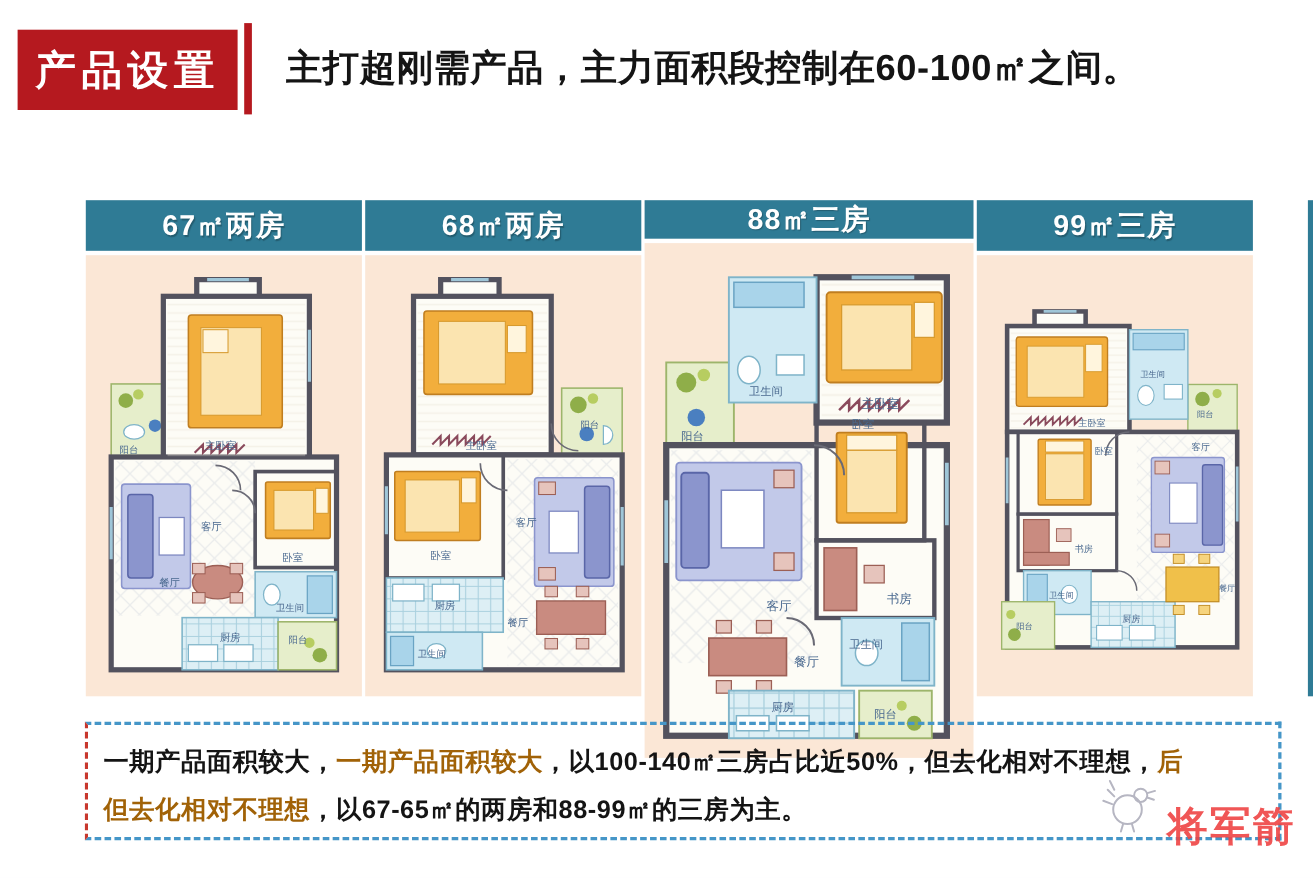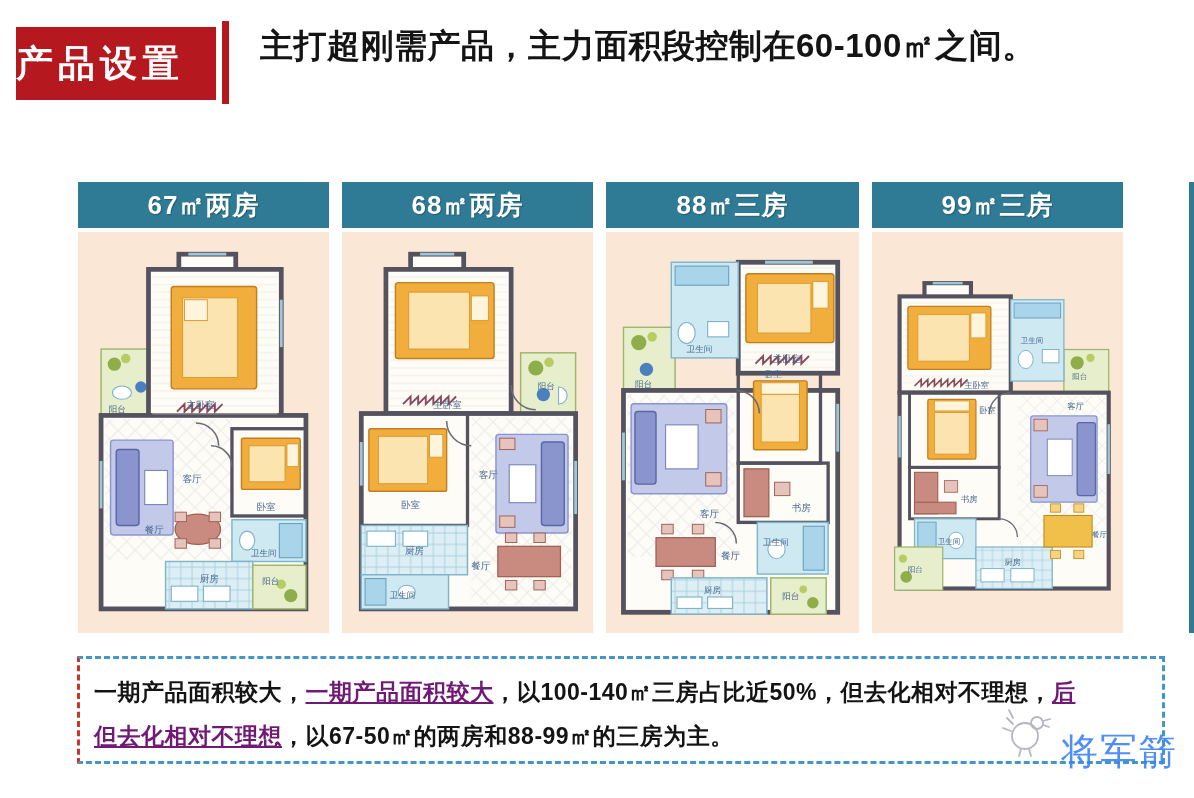--- a/index.html
+++ b/index.html
@@ -5,34 +5,34 @@
   html,body{margin:0;padding:0;}
   body{
     width:1194px;height:798px;background:#fdfdfe;overflow:hidden;
     font-family:"Liberation Sans", sans-serif;position:relative;
   }
   .slide{position:absolute;inset:0;background:#ffffff;}
 
   
   .badge{
     position:absolute;left:16px;top:27px;width:200px;height:73px;
-    background:#b5191f;color:#ffffff;display:flex;align-items:center;
+    background:#b5191f;color:#ffffff;display:flex;align-items:center;justify-content:center;
     font-size:37px;font-weight:bold;letter-spacing:5px;
   }
   .badge-sep{position:absolute;left:222px;top:21px;width:7px;height:83px;background:#b5191f;}
   .slide-title{
-    position:absolute;left:260px;top:24px;font-size:33px;font-weight:bold;color:#141414;
+    position:absolute;left:260px;top:40px;font-size:33px;font-weight:bold;color:#141414;
     letter-spacing:0.5px;white-space:nowrap;
   }
 
   
-  .panels{position:absolute;left:78px;top:182px;width:1086px;height:451px;display:flex;gap:13px;}
+  .panels{position:absolute;left:78px;top:182px;width:1086px;height:451px;display:flex;gap:3px;}
   .panel{display:flex;flex-direction:column;}
   .panel.p1,.panel.p2{width:251px;}
-  .panel.p3{width:253px;}
+  .panel.p3{width:299px;}
   .panel.p4{width:251px;}
   .panel-header{
     height:46px;background:#2f7b95;color:#ffffff;display:flex;align-items:center;justify-content:center;
     font-size:26px;font-weight:bold;letter-spacing:1px;text-shadow:1px 1px 1px rgba(0,0,0,0.25);
     margin-bottom:4px;
   }
   .panel-body{flex:1;background:#fbe7d6;padding:6px;box-sizing:border-box;}
   .plan{width:100%;height:100%;display:block;}
 
   .edge-strip{position:absolute;right:0;top:182px;width:5px;height:451px;background:#2f7b95;}
@@ -62,27 +62,27 @@
   .lbl{font-size:10px;fill:#49688f;font-family:"Liberation Sans",sans-serif;}
   .lbl.s{font-size:9px;}
 
   
   .note{
     position:absolute;left:77px;top:656px;width:1088px;height:108px;box-sizing:border-box;
     border:3px dashed #4596c8;border-left:3px dashed #c8372d;
     padding:11px 16px 0 14px;font-size:23px;font-weight:bold;color:#141414;line-height:44px;
     letter-spacing:0.5px;
   }
-  .note .red{color:#701a75;text-decoration:underline;}
+  .note .red{color:#a16207;}
 
   
   .watermark{
     position:absolute;right:16px;bottom:21px;display:flex;align-items:center;gap:6px;z-index:5;
   }
-  .watermark-text{font-size:37px;font-weight:normal;color:#3b82f6;opacity:0.9;letter-spacing:2px;margin-top:40px;}
+  .watermark-text{font-size:37px;font-weight:bold;color:#ef4444;opacity:0.9;letter-spacing:2px;margin-top:40px;}
 </style>
 </head>
 <body>
 
 <div class="slide">
 
   <svg width="0" height="0" style="position:absolute">
     <defs>
       <pattern id="lat" width="18" height="18" patternUnits="userSpaceOnUse">
         <path d="M0 18 L18 0 M0 0 L18 18" stroke="#dadee3" stroke-width="1.2" fill="none"></path>
@@ -405,21 +405,21 @@
     </div>
   </div>
 
   <div class="edge-strip"></div>
 
   <div class="note">
     <div>
       <span>一期产品面积较大，</span><span class="red">一期产品面积较大</span><span>，以100-140㎡三房占比近50%，但去化相对不理想，</span><span class="red">后</span>
     </div>
     <div>
-      <span class="red">但去化相对不理想</span><span>，以67-50㎡的两房和88-99㎡的三房为主。</span>
+      <span class="red">但去化相对不理想</span><span>，以67-65㎡的两房和88-99㎡的三房为主。</span>
     </div>
   </div>
 
   <div class="watermark">
     <svg width="58" height="52" viewBox="0 0 58 52">
       <g fill="none" stroke="#b6b6c2" stroke-width="1.8" stroke-linecap="round">
         <circle cx="28" cy="30" r="13"></circle>
         <circle cx="40" cy="17" r="6"></circle>
         <path d="M46 15 l7 -2 M46 19 l6 2"></path>
         <path d="M10 12 l6 6 M6 22 l8 3 M12 4 l4 8"></path>

